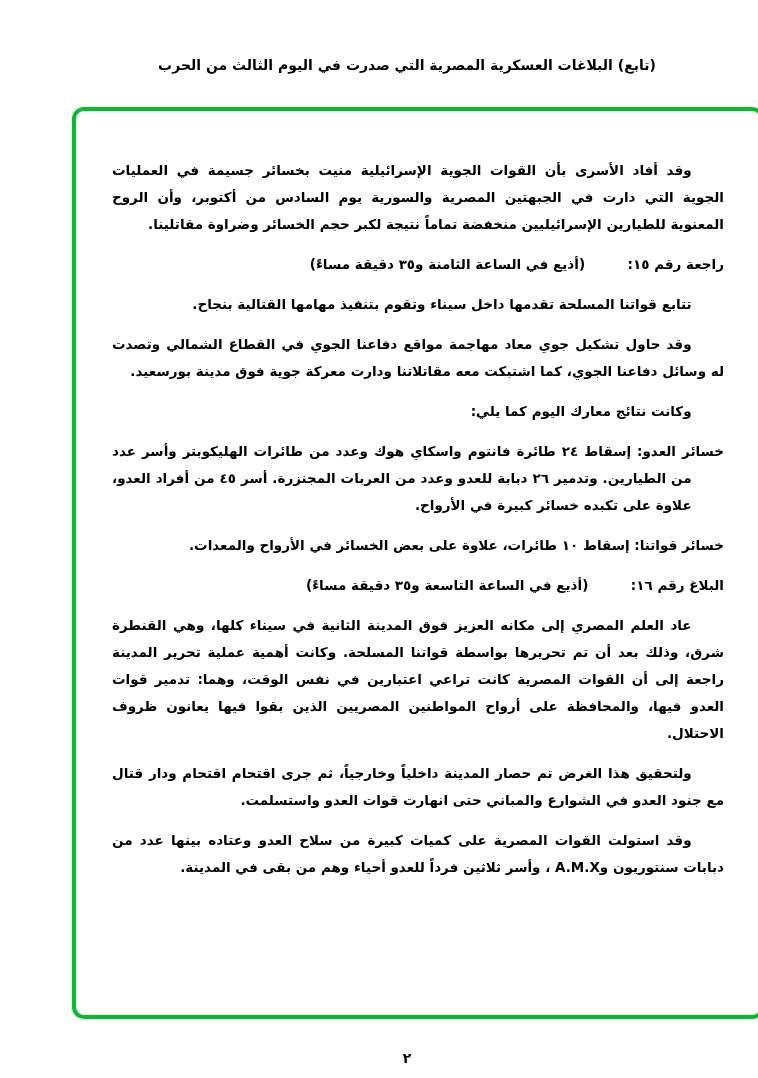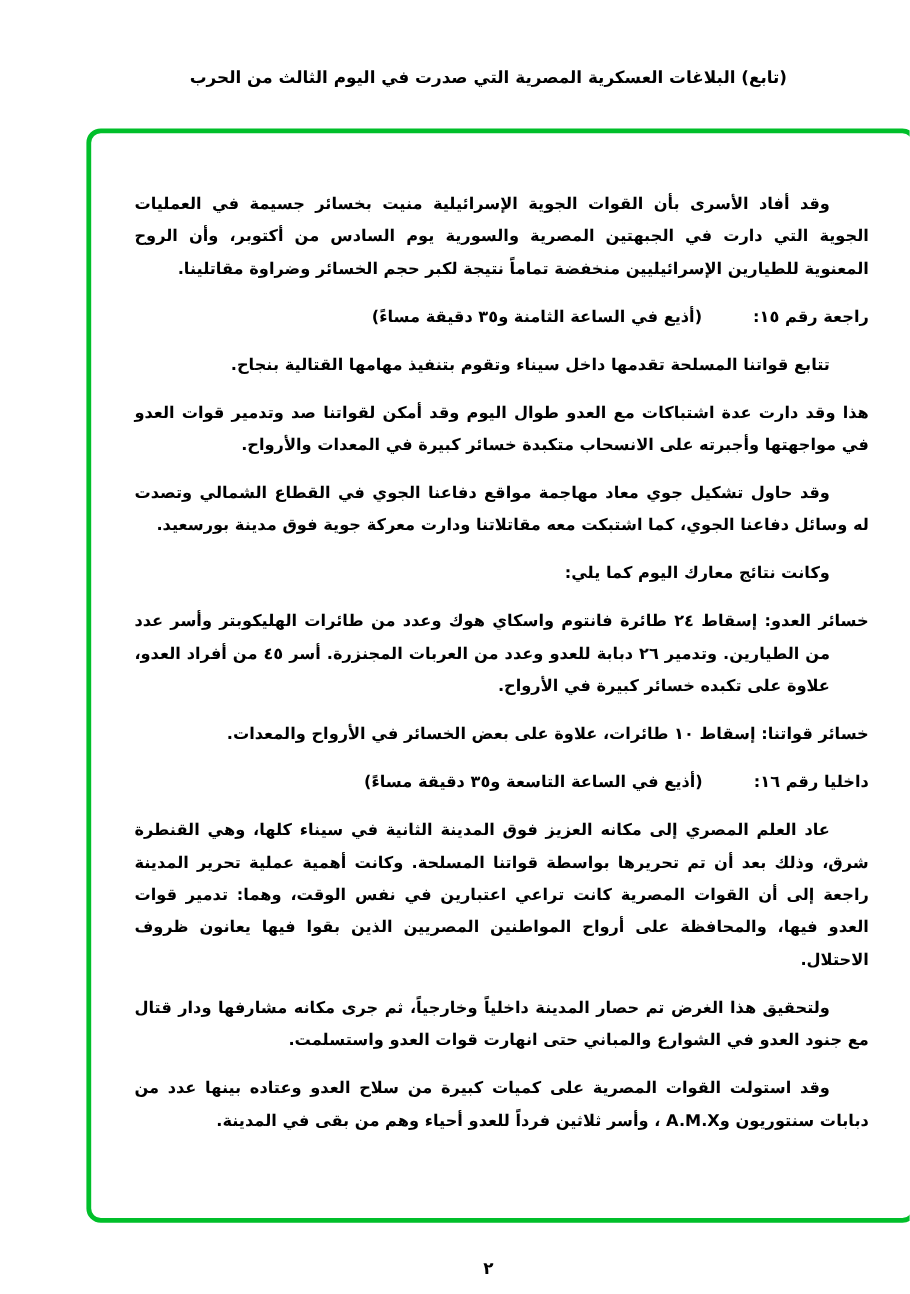--- a/index.html
+++ b/index.html
@@ -72,38 +72,37 @@
 
     <p class="indent">وقد أفاد الأسرى بأن القوات الجوية الإسرائيلية منيت بخسائر جسيمة في العمليات الجوية التي دارت في الجبهتين المصرية والسورية يوم السادس من أكتوبر، وأن الروح المعنوية للطيارين الإسرائيليين منخفضة تماماً نتيجة لكبر حجم الخسائر وضراوة مقاتلينا.</p>
 
     <p class="bulletin">
       <span>راجعة رقم ١٥:</span>
       <span class="time">(أذيع في الساعة الثامنة و٣٥ دقيقة مساءً)</span>
     </p>
 
     <p class="indent">تتابع قواتنا المسلحة تقدمها داخل سيناء وتقوم بتنفيذ مهامها القتالية بنجاح.</p>
 
-    <p>هذا وقد دارت عدة اشتباكات مع العدو طوال اليوم وقد أمكن لقواتنا صد وتدمير قوات العدو في مواجهتها وأجبرته على الانسحاب متكبدة خسائر كبيرة في المعدات والأرواح.</p>
 
     <p class="indent">وقد حاول تشكيل جوي معاد مهاجمة مواقع دفاعنا الجوي في القطاع الشمالي وتصدت له وسائل دفاعنا الجوي، كما اشتبكت معه مقاتلاتنا ودارت معركة جوية فوق مدينة بورسعيد.</p>
 
     <p class="indent">وكانت نتائج معارك اليوم كما يلي:</p>
 
     <p class="hang">خسائر العدو: إسقاط ٢٤ طائرة فانتوم واسكاي هوك وعدد من طائرات الهليكوبتر وأسر عدد من الطيارين. وتدمير ٢٦ دبابة للعدو وعدد من العربات المجنزرة. أسر ٤٥ من أفراد العدو، علاوة على تكبده خسائر كبيرة في الأرواح.</p>
 
     <p class="hang">خسائر قواتنا: إسقاط ١٠ طائرات، علاوة على بعض الخسائر في الأرواح والمعدات.</p>
 
     <p class="bulletin">
-      <span>داخليا رقم ١٦:</span>
+      <span>البلاغ رقم ١٦:</span>
       <span class="time">(أذيع في الساعة التاسعة و٣٥ دقيقة مساءً)</span>
     </p>
 
     <p class="indent">عاد العلم المصري إلى مكانه العزيز فوق المدينة الثانية في سيناء كلها، وهي القنطرة شرق، وذلك بعد أن تم تحريرها بواسطة قواتنا المسلحة. وكانت أهمية عملية تحرير المدينة راجعة إلى أن القوات المصرية كانت تراعي اعتبارين في نفس الوقت، وهما: تدمير قوات العدو فيها، والمحافظة على أرواح المواطنين المصريين الذين بقوا فيها يعانون ظروف الاحتلال.</p>
 
-    <p class="indent">ولتحقيق هذا الغرض تم حصار المدينة داخلياً وخارجياً، ثم جرى مكانه مشارفها ودار قتال مع جنود العدو في الشوارع والمباني حتى انهارت قوات العدو واستسلمت.</p>
+    <p class="indent">ولتحقيق هذا الغرض تم حصار المدينة داخلياً وخارجياً، ثم جرى اقتحام اقتحام ودار قتال مع جنود العدو في الشوارع والمباني حتى انهارت قوات العدو واستسلمت.</p>
 
     <p class="indent">وقد استولت القوات المصرية على كميات كبيرة من سلاح العدو وعتاده بينها عدد من دبابات سنتوريون وA.M.X ، وأسر ثلاثين فرداً للعدو أحياء وهم من بقى في المدينة.</p>
 
   </div>
 
   <div class="page-number">٢</div>
 
 </div>
 
 </body></html>

